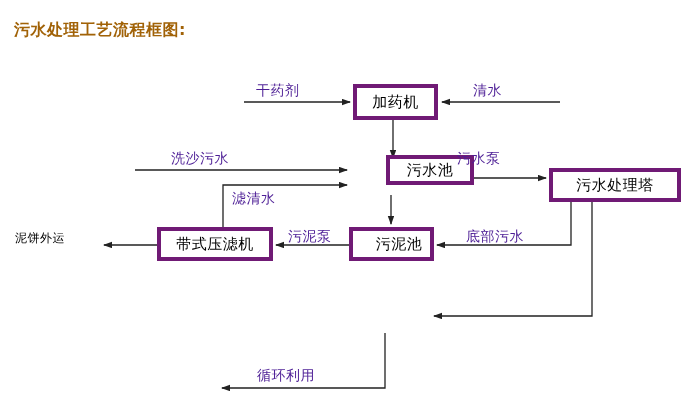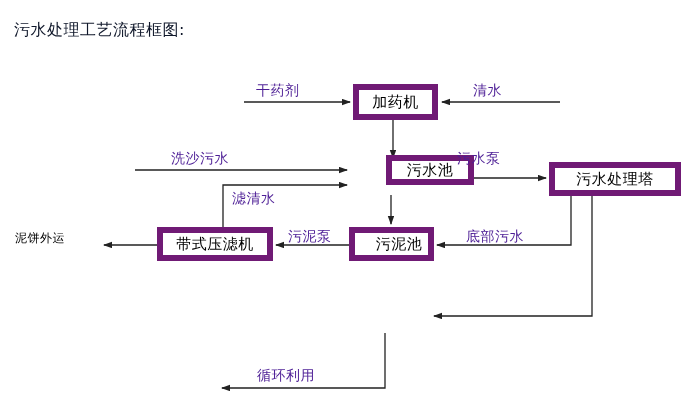--- a/index.html
+++ b/index.html
@@ -19,35 +19,35 @@
     position: relative;
     width: 700px;
     height: 420px;
     background: #ffffff;
   }
   #title {
     position: absolute;
     left: 14px;
     top: 20px;
     font-size: 16px;
-    font-weight: normal;
+    font-weight: bold;
     letter-spacing: 0.5px;
     white-space: nowrap;
-    color: #0f172a;
+    color: #a16207;
   }
   #diagram-svg {
     position: absolute;
     left: 0;
     top: 0;
     width: 700px;
     height: 420px;
   }
   .node-box {
     position: absolute;
-    border: 6px solid #701a75;
+    border: 4px solid #701a75;
     background: #ffffff;
     box-sizing: border-box;
     display: flex;
     align-items: center;
     justify-content: center;
     font-size: 15px;
     color: #000000;
     white-space: nowrap;
     letter-spacing: 0.5px;
   }
@@ -109,21 +109,21 @@
   </svg>
 
   <div class="node-box" style="left:353px; top:84px; width:85px; height:36px;">
     <span>加药机</span>
   </div>
 
   <div class="node-box" style="left:350px; top:155px; width:88px; height:30px;margin-left:36px;">
     <span>污水池</span>
   </div>
 
-  <div class="node-box" style="left:549px; top:162px; width:132px; height:34px;text-align:right;">
+  <div class="node-box" style="left:549px; top:168px; width:132px; height:34px;text-align:right;">
     <span>污水处理塔</span>
   </div>
 
   <div class="node-box" style="left:157px; top:227px; width:116px; height:34px;">
     <span>带式压滤机</span>
   </div>
 
   <div class="node-box" style="left:349px; top:227px; width:85px; height:34px;padding-left:15px;">
     <span>污泥池</span>
   </div>

